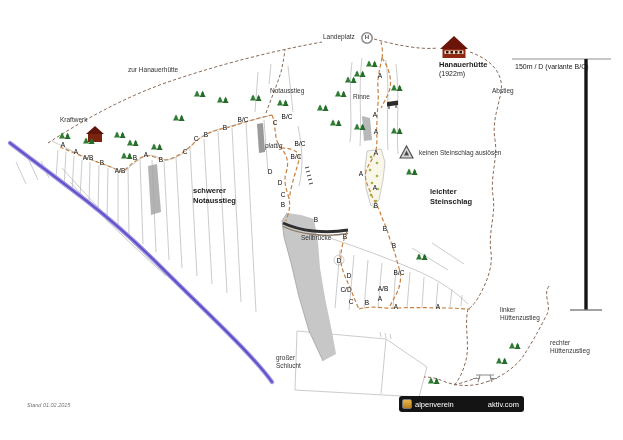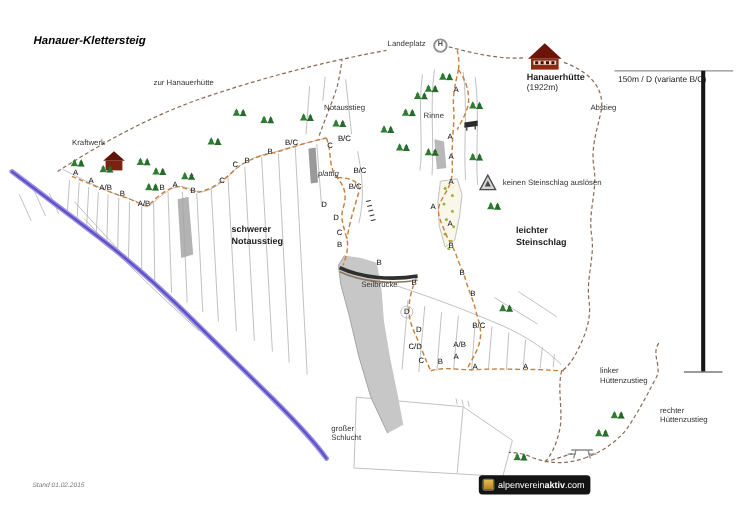--- a/index.html
+++ b/index.html
@@ -14,21 +14,21 @@
   .it{font-style:italic;}
   .pre{white-space:pre-line;}
   .tiny{font-size:5.5px;color:#777;}
   .hh{transform:translate(-50%,-50%);font-size:6px;font-weight:700;color:#4a4a4a;}
   .mk{position:absolute;transform:translate(-50%,-50%);font-size:6.5px;color:#000;
       white-space:nowrap;text-shadow:0 0 1.5px #fff,0 0 1.5px #fff;}
   .logo{position:absolute;left:399px;top:396px;height:16px;background:#141414;border-radius:3px;
         display:flex;align-items:center;gap:3px;padding:0 5px 0 3px;color:#fff;font-size:7.5px;}
   .logo-ico{width:10px;height:10px;border-radius:2px;flex:0 0 auto;
         background:linear-gradient(180deg,#e8b84b,#b97f1e);border:1px solid #777;box-sizing:border-box;}
-  .logo b{font-weight:700;}
+  .logo b{font-weight:400;margin-left:34px;}
 </style>
 </head>
 <body>
 
 <div id="stage">
 
 <svg width="623" height="440" viewBox="0 0 623 440">
   <defs>
     <symbol id="tree" viewBox="0 0 16 10">
       <path d="M1,9.5 L3.2,5.8 L2.6,5.8 L4.6,2.6 L6.6,5.8 L6,5.8 L8.2,9.5 Z" fill="#2e7d33"></path>
@@ -171,21 +171,20 @@
         <use href="#tree" x="390" y="82" width="14" height="9"></use>
         <use href="#tree" x="405" y="166" width="14" height="9"></use>
         <use href="#tree" x="415" y="251" width="14" height="9"></use>
         <use href="#tree" x="508" y="340" width="14" height="9"></use>
         <use href="#tree" x="495" y="355" width="14" height="9"></use>
         <use href="#tree" x="427" y="375" width="14" height="9"></use>
       </g>
 </svg>
 
 <div id="labels">
-      <div class="lbl title" style="left: 28px; top: 29px;">Hanauer-Klettersteig</div>
       <div class="lbl" style="left: 128px; top: 66px;">zur Hanauerhütte</div>
       <div class="lbl" style="left: 323px; top: 33px;">Landeplatz</div>
       <div class="lbl hh" style="left: 367px; top: 38px;">H</div>
       <div class="lbl b8" style="left: 427px; top: 60px; margin-left: 12px;">Hanauerhütte</div>
       <div class="lbl s7" style="left: 439px; top: 69px;">(1922m)</div>
       <div class="lbl" style="left: 492px; top: 87px;">Abstieg</div>
       <div class="lbl s7" style="left: 515px; top: 62px;">150m / D (variante B/C)</div>
       <div class="lbl" style="left: 60px; top: 116px;">Kraftwerk</div>
       <div class="lbl" style="left: 270px; top: 87px;">Notausstieg</div>
       <div class="lbl" style="left: 353px; top: 93px;">Rinne</div>

